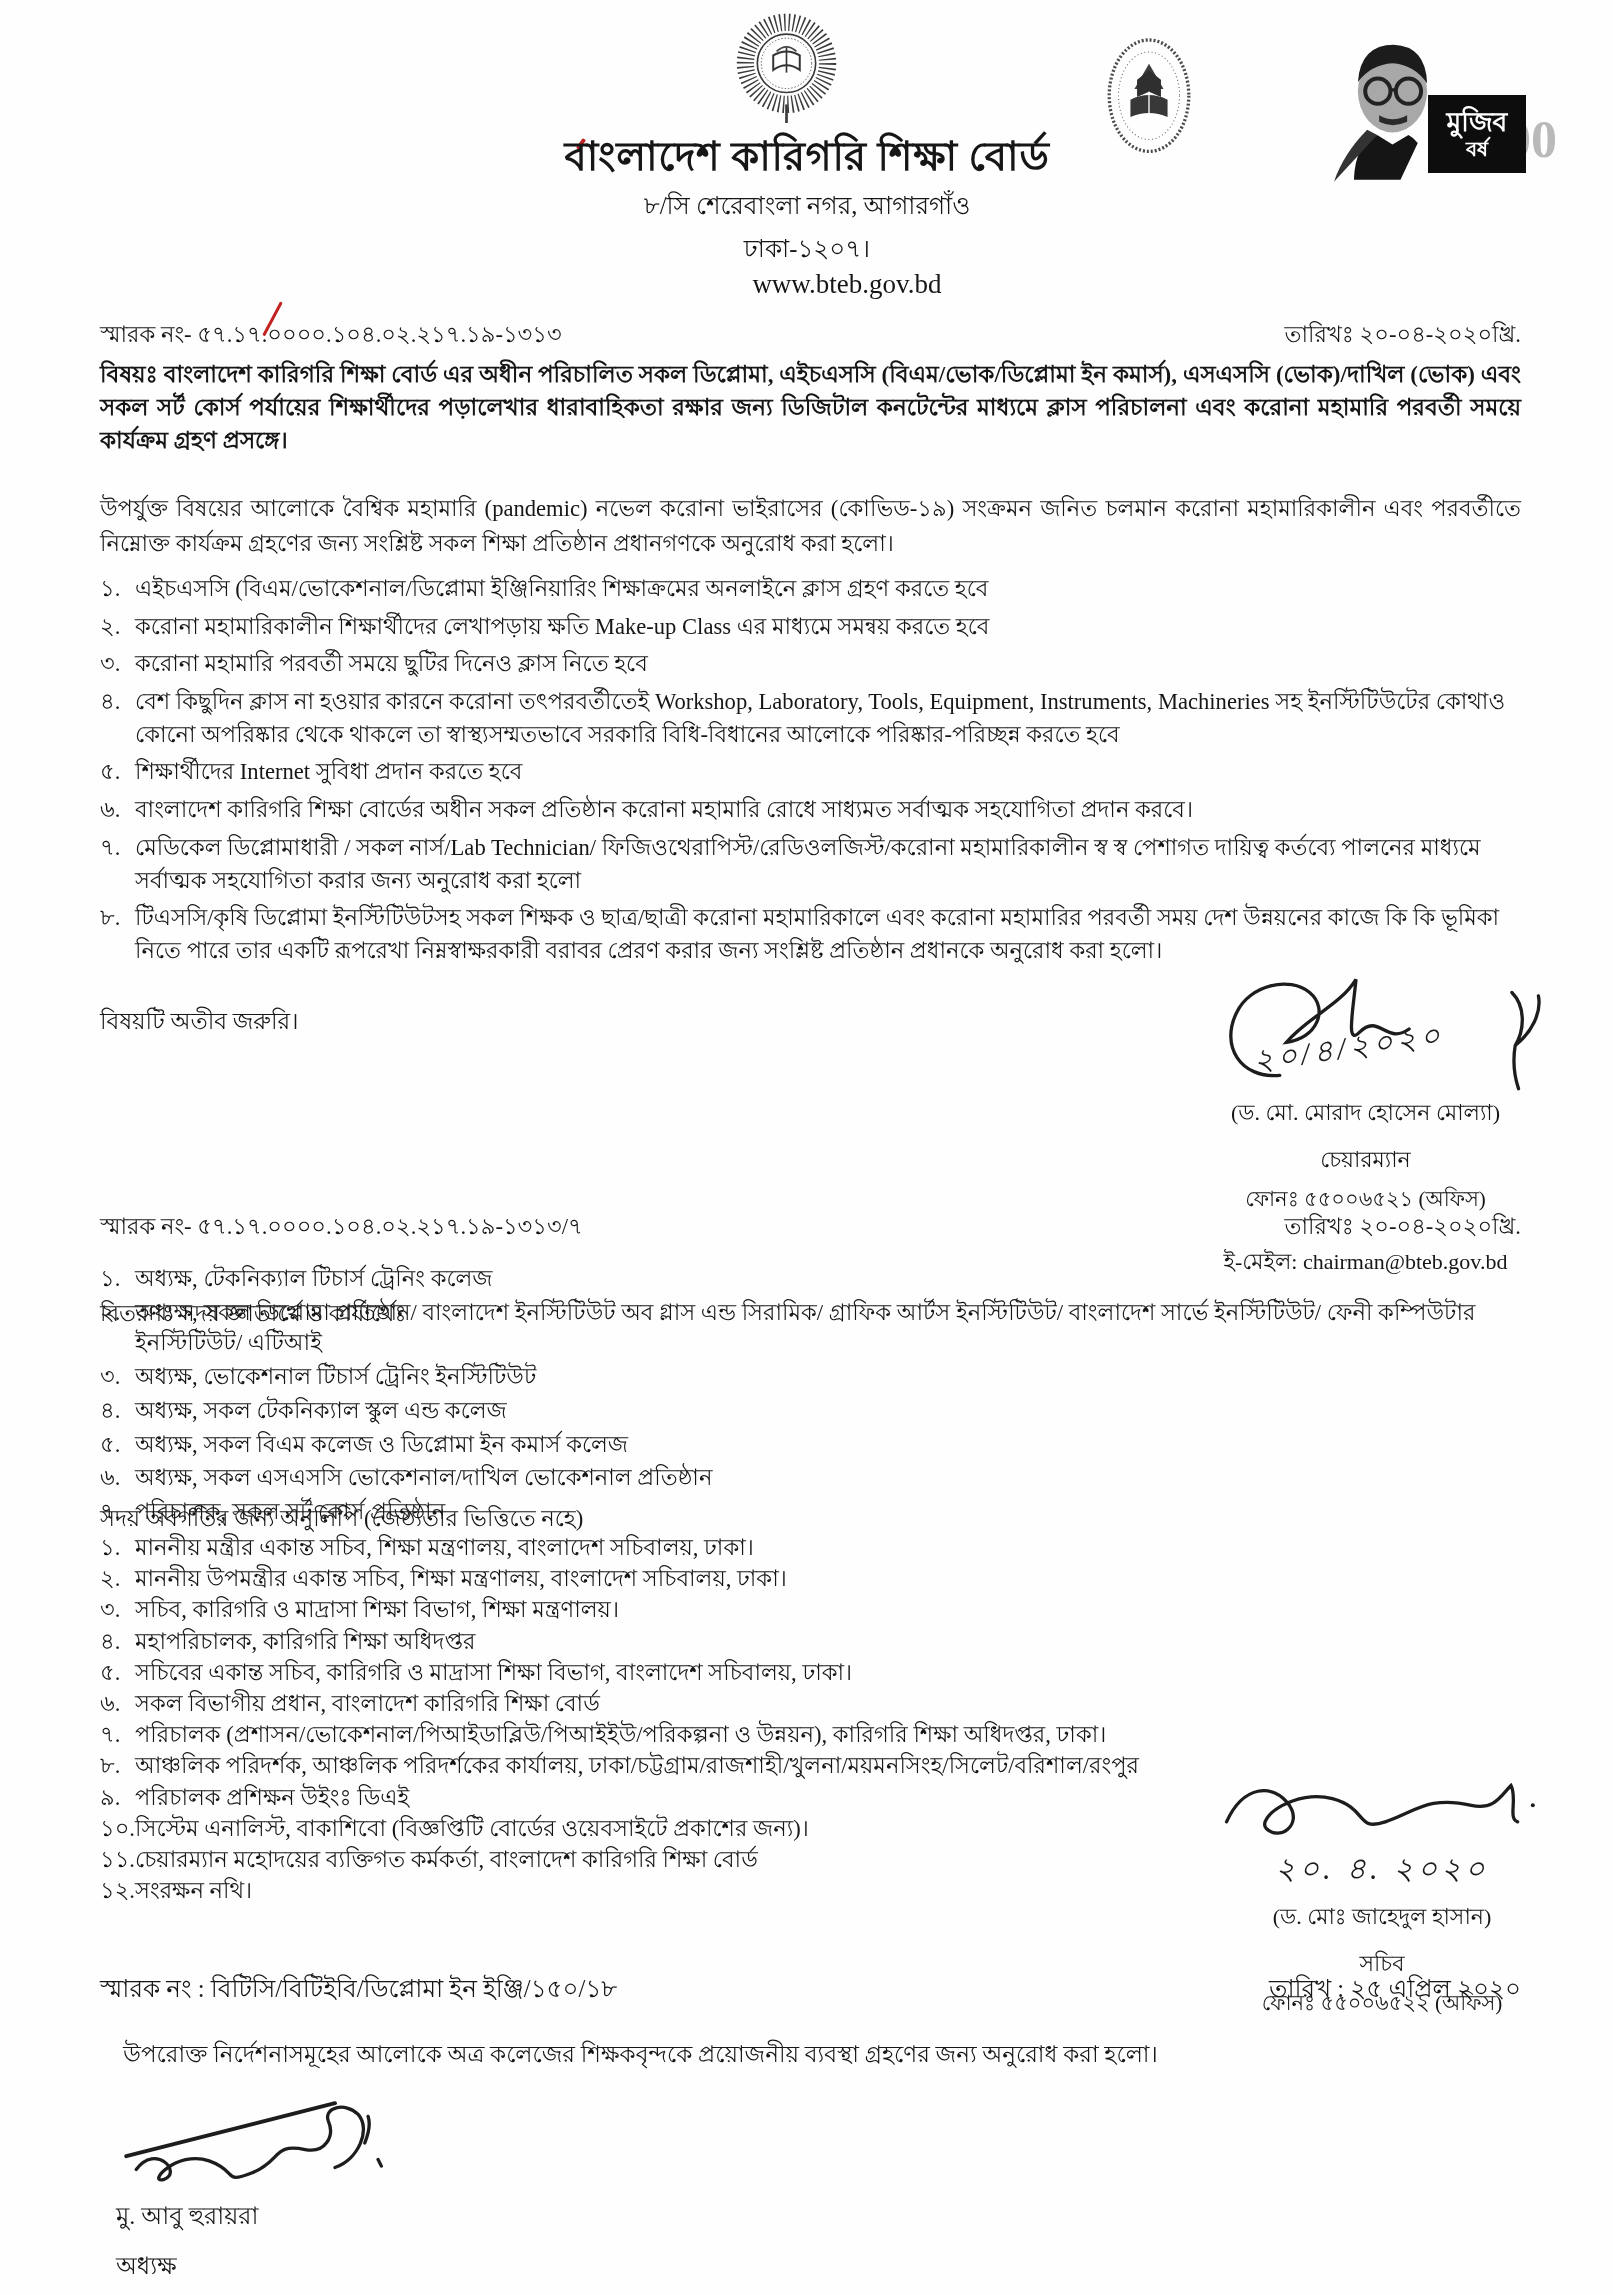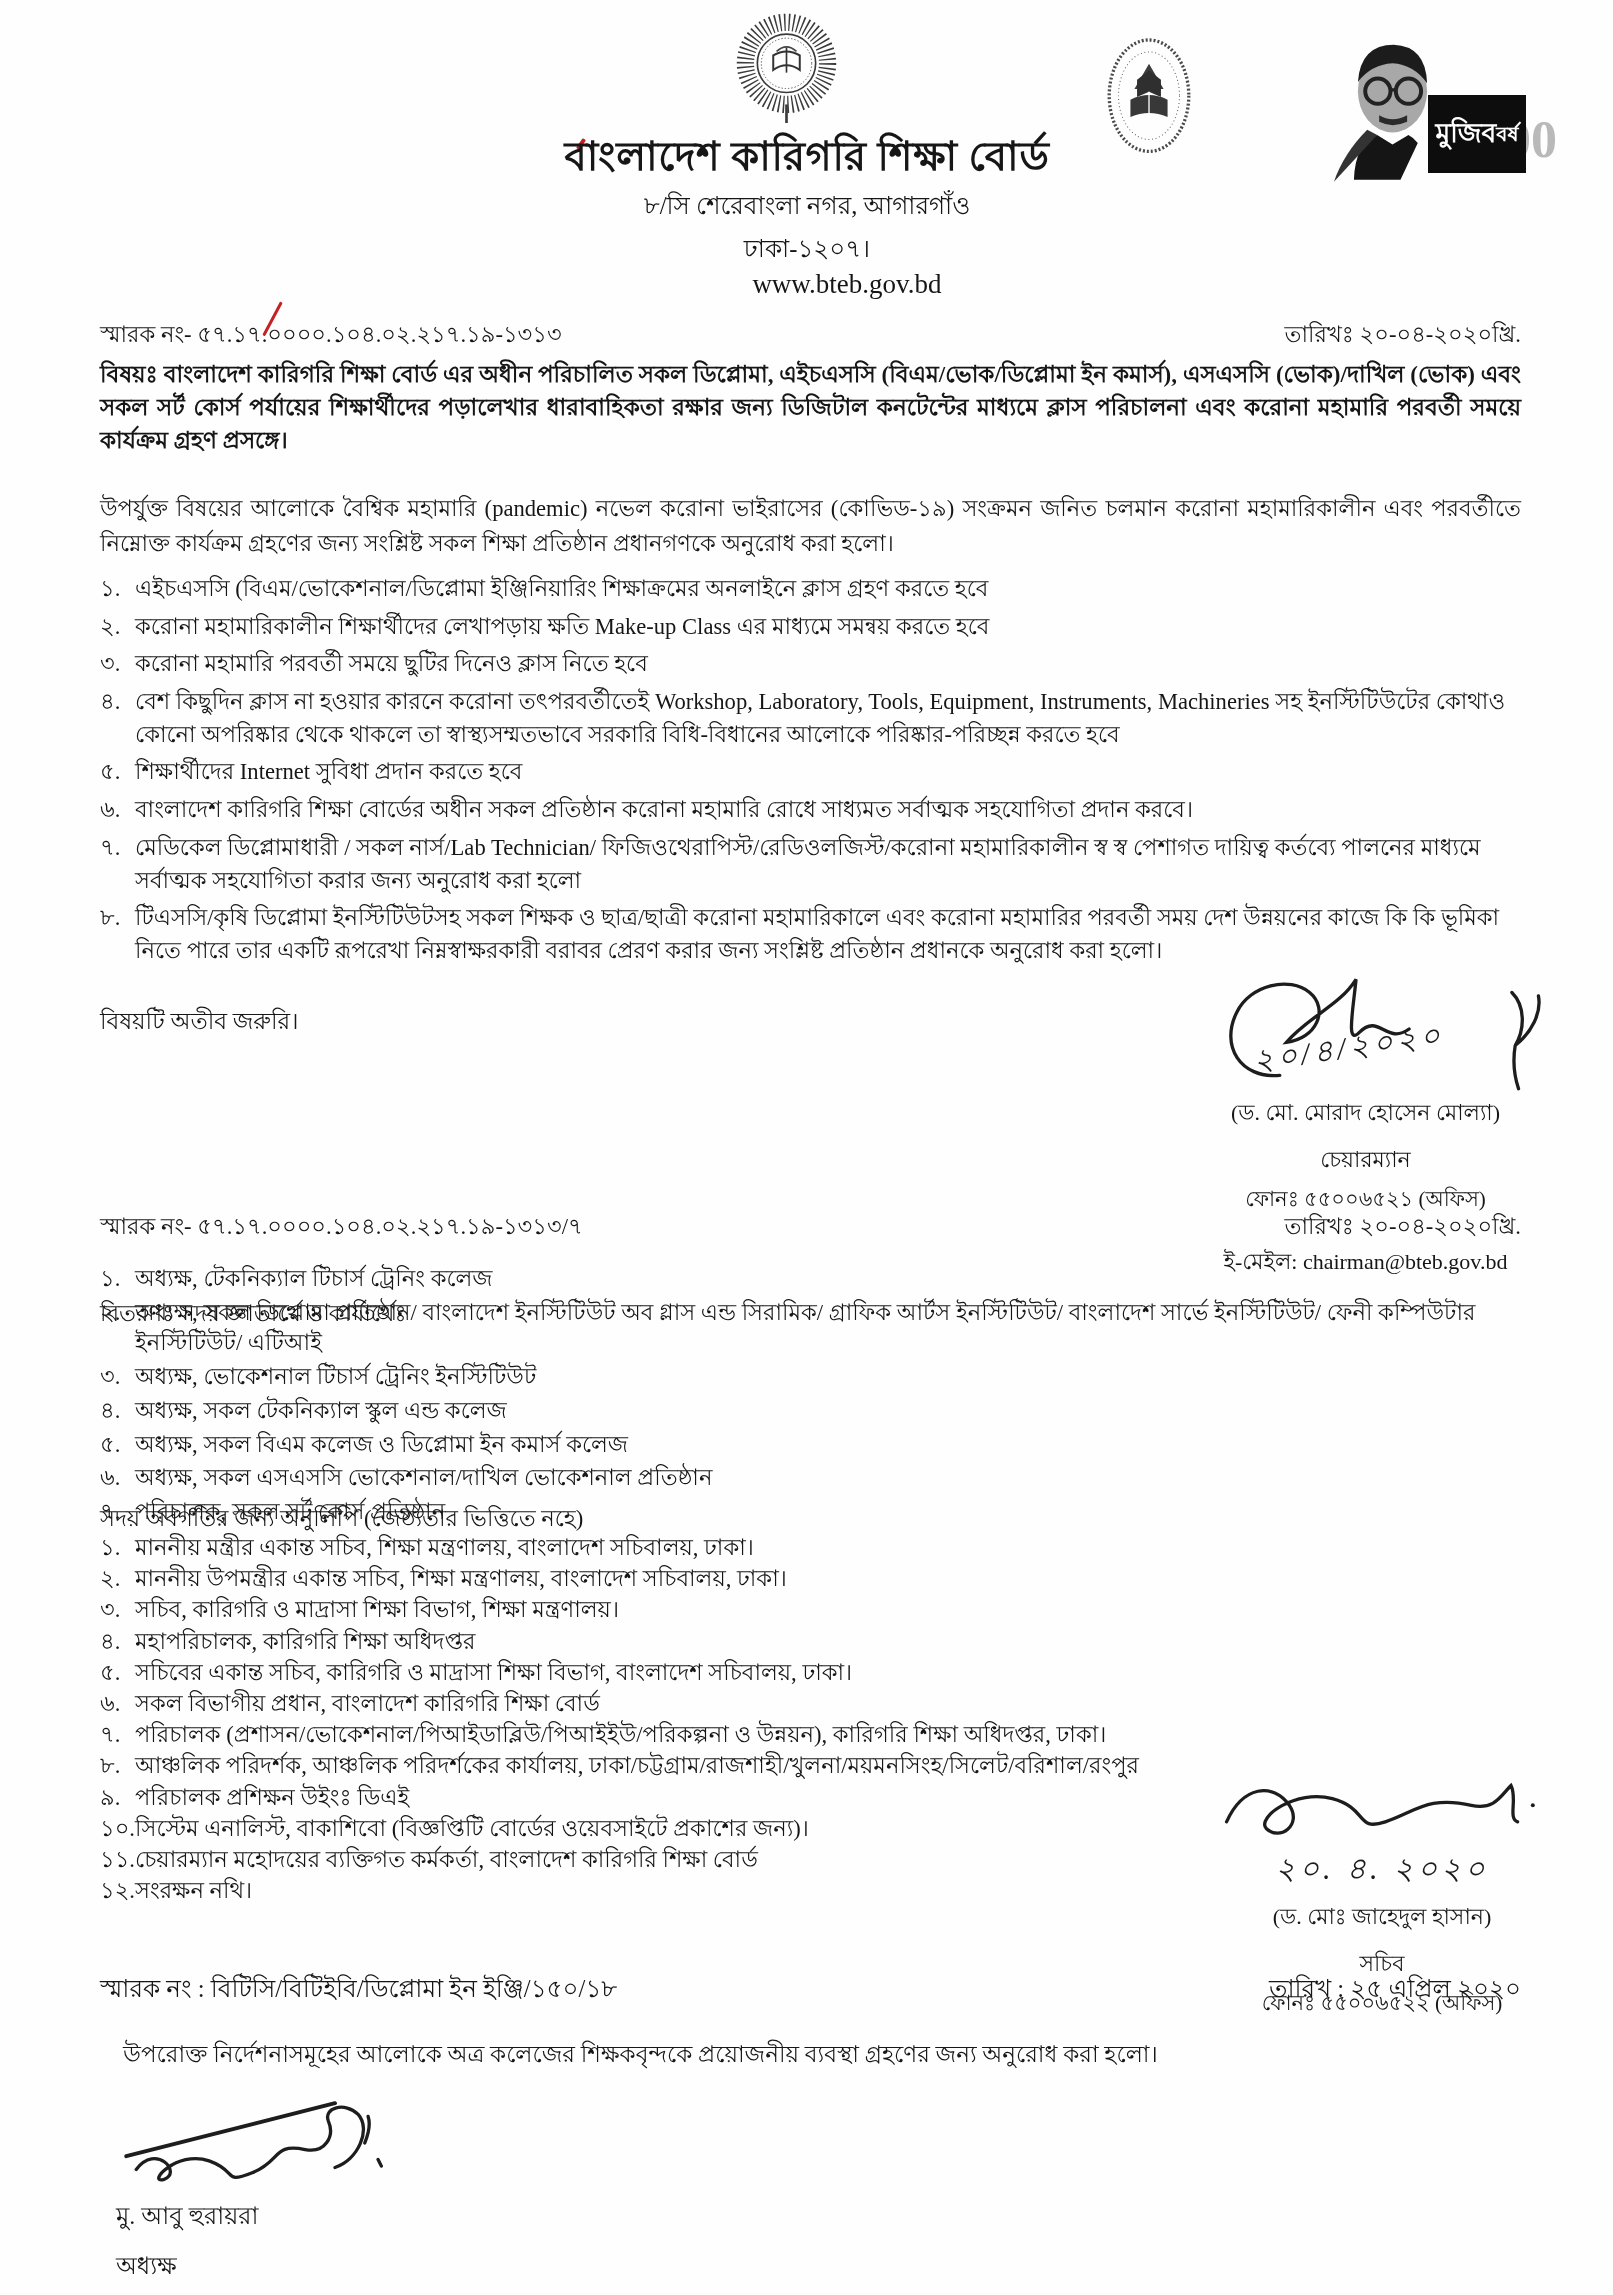--- a/index.html
+++ b/index.html
@@ -60,21 +60,21 @@
   .college-note{left:123px;top:2036px;width:1394px;font-size:23px;}
 
   .principal-block{left:116px;top:2080px;width:504px;text-align:left;}
   .principal-block .p-line{font-size:24px;margin-top:9.3px;}
 
   
   .seal{left:730px;top:9.3px;}
   .emblem{left:1105px;top:36px;}
   .mujib{left:1314px;top:30px;width:222px;height:153px;}
   .mujib-box{position:absolute;left:114px;top:65px;width:98px;height:78px;background:#0d0d0d;color:#fff;
-             display:flex;flex-direction:row;align-items:center;justify-content:center;line-height:1.1;}
+             display:flex;flex-direction:column;align-items:center;justify-content:center;line-height:1.1;}
   .mujib-box .m1{font-size:26.5px;font-weight:bold;}
   .mujib-box .m2{font-size:20px;font-weight:bold;}
   .mujib-100{position:absolute;left:165px;top:80px;font-size:52px;font-weight:bold;color:#b9b9b9;z-index:0;}
   .mujib-box{z-index:1;}
   .mujib-portrait{position:absolute;left:0;top:0;}
 
   .red-mark{background:#c32222;border-radius:1.3px;}
   .red-slash{left:271px;top:300px;width:3.3px;height:38px;transform:rotate(28deg);}
   .red-tick{left:579px;top:138px;width:4px;height:12px;transform:rotate(35deg);}
 </style>

